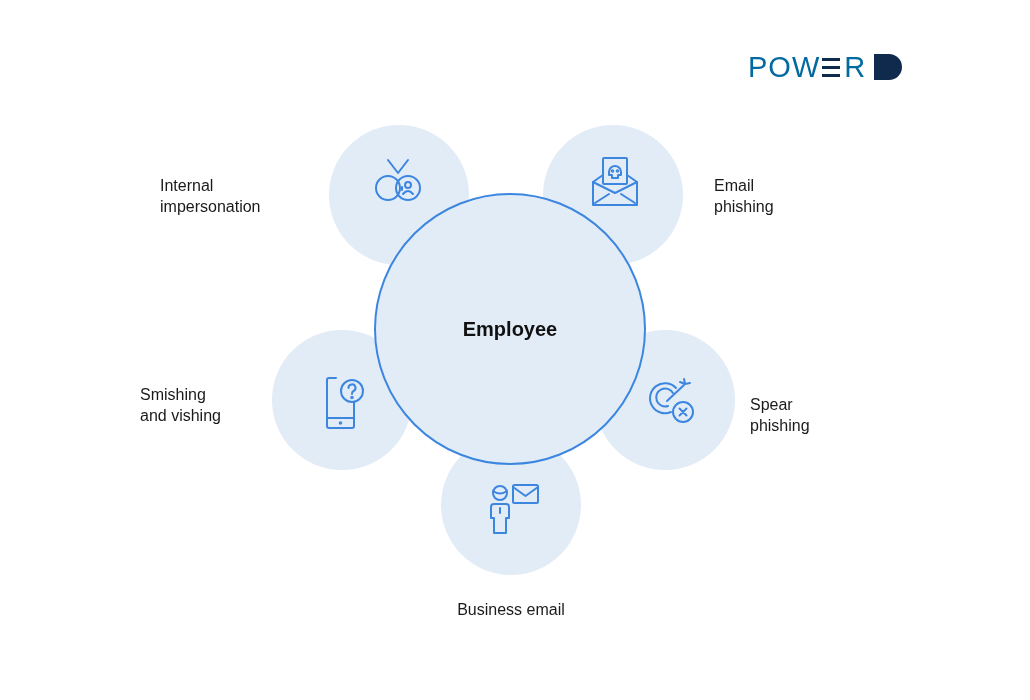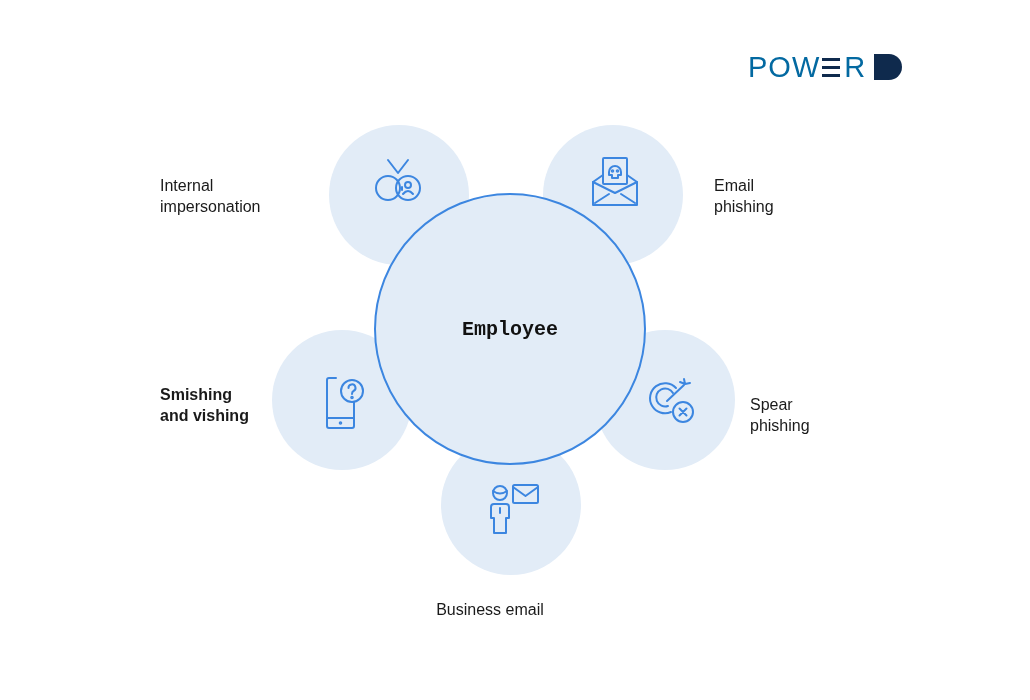--- a/index.html
+++ b/index.html
@@ -8,21 +8,21 @@
   .logo { position:absolute; left:748px; top:50px; height:34px; display:flex; align-items:center;
           color:#0369a1; font-size:29px; letter-spacing:1px; font-weight:400; }
   .logo .d { display:inline-block; width:28px; height:26px; background:#0f2a4d;
              border-radius:0 14px 14px 0; margin:0 2px 0 8px; }
   .logo .e { display:inline-block; position:relative; width:20px; height:26px; margin:0 2px; }
   .logo .e i { position:absolute; left:0; width:18px; height:3px; background:#0f2a4d; }
   .sat { position:absolute; width:140px; height:140px; border-radius:50%; background:#e2ecf7; }
   .center { position:absolute; left:374px; top:193px; width:272px; height:272px; border-radius:50%;
             background:#e2ecf7; border:2px solid #3c86e0; box-sizing:border-box;
             display:flex; align-items:center; justify-content:center; text-align:center; }
-  .center-title { font-weight:700; font-size:20px; line-height:27px; color:#111;font-family:Liberation Mono, monospace; }
+  .center-title { font-weight:700; font-size:20px; line-height:27px; color:#111; }
   .icon { position:absolute; width:60px; height:60px; }
   .label { position:absolute; font-size:16px; line-height:21px; color:#1a1a1a; }
 </style>
 </head>
 <body>
 
 <div class="logo">
   <span>POW</span>
   <span class="e">
       <i style="top:4px"></i>
@@ -92,23 +92,23 @@
 </svg>
 
 <div class="label" style="left:160px;top:175px;">
   <div>Internal</div>
   <div>impersonation</div>
 </div>
 <div class="label" style="left:714px;top:175px;">
   <div>Email</div>
   <div>phishing</div>
 </div>
-<div class="label" style="left:160px;top:384px;font-weight:bold;">
+<div class="label" style="left:140px;top:384px;">
   <div>Smishing</div>
   <div>and vishing</div>
 </div>
 <div class="label" style="left:750px;top:394px;">
   <div>Spear</div>
   <div>phishing</div>
 </div>
-<div class="label" style="left:400px;top:599px;width:180px;text-align:center;">
+<div class="label" style="left:421px;top:599px;width:180px;text-align:center;">
   <div>Business email</div>
 </div>
 
 </body></html>

